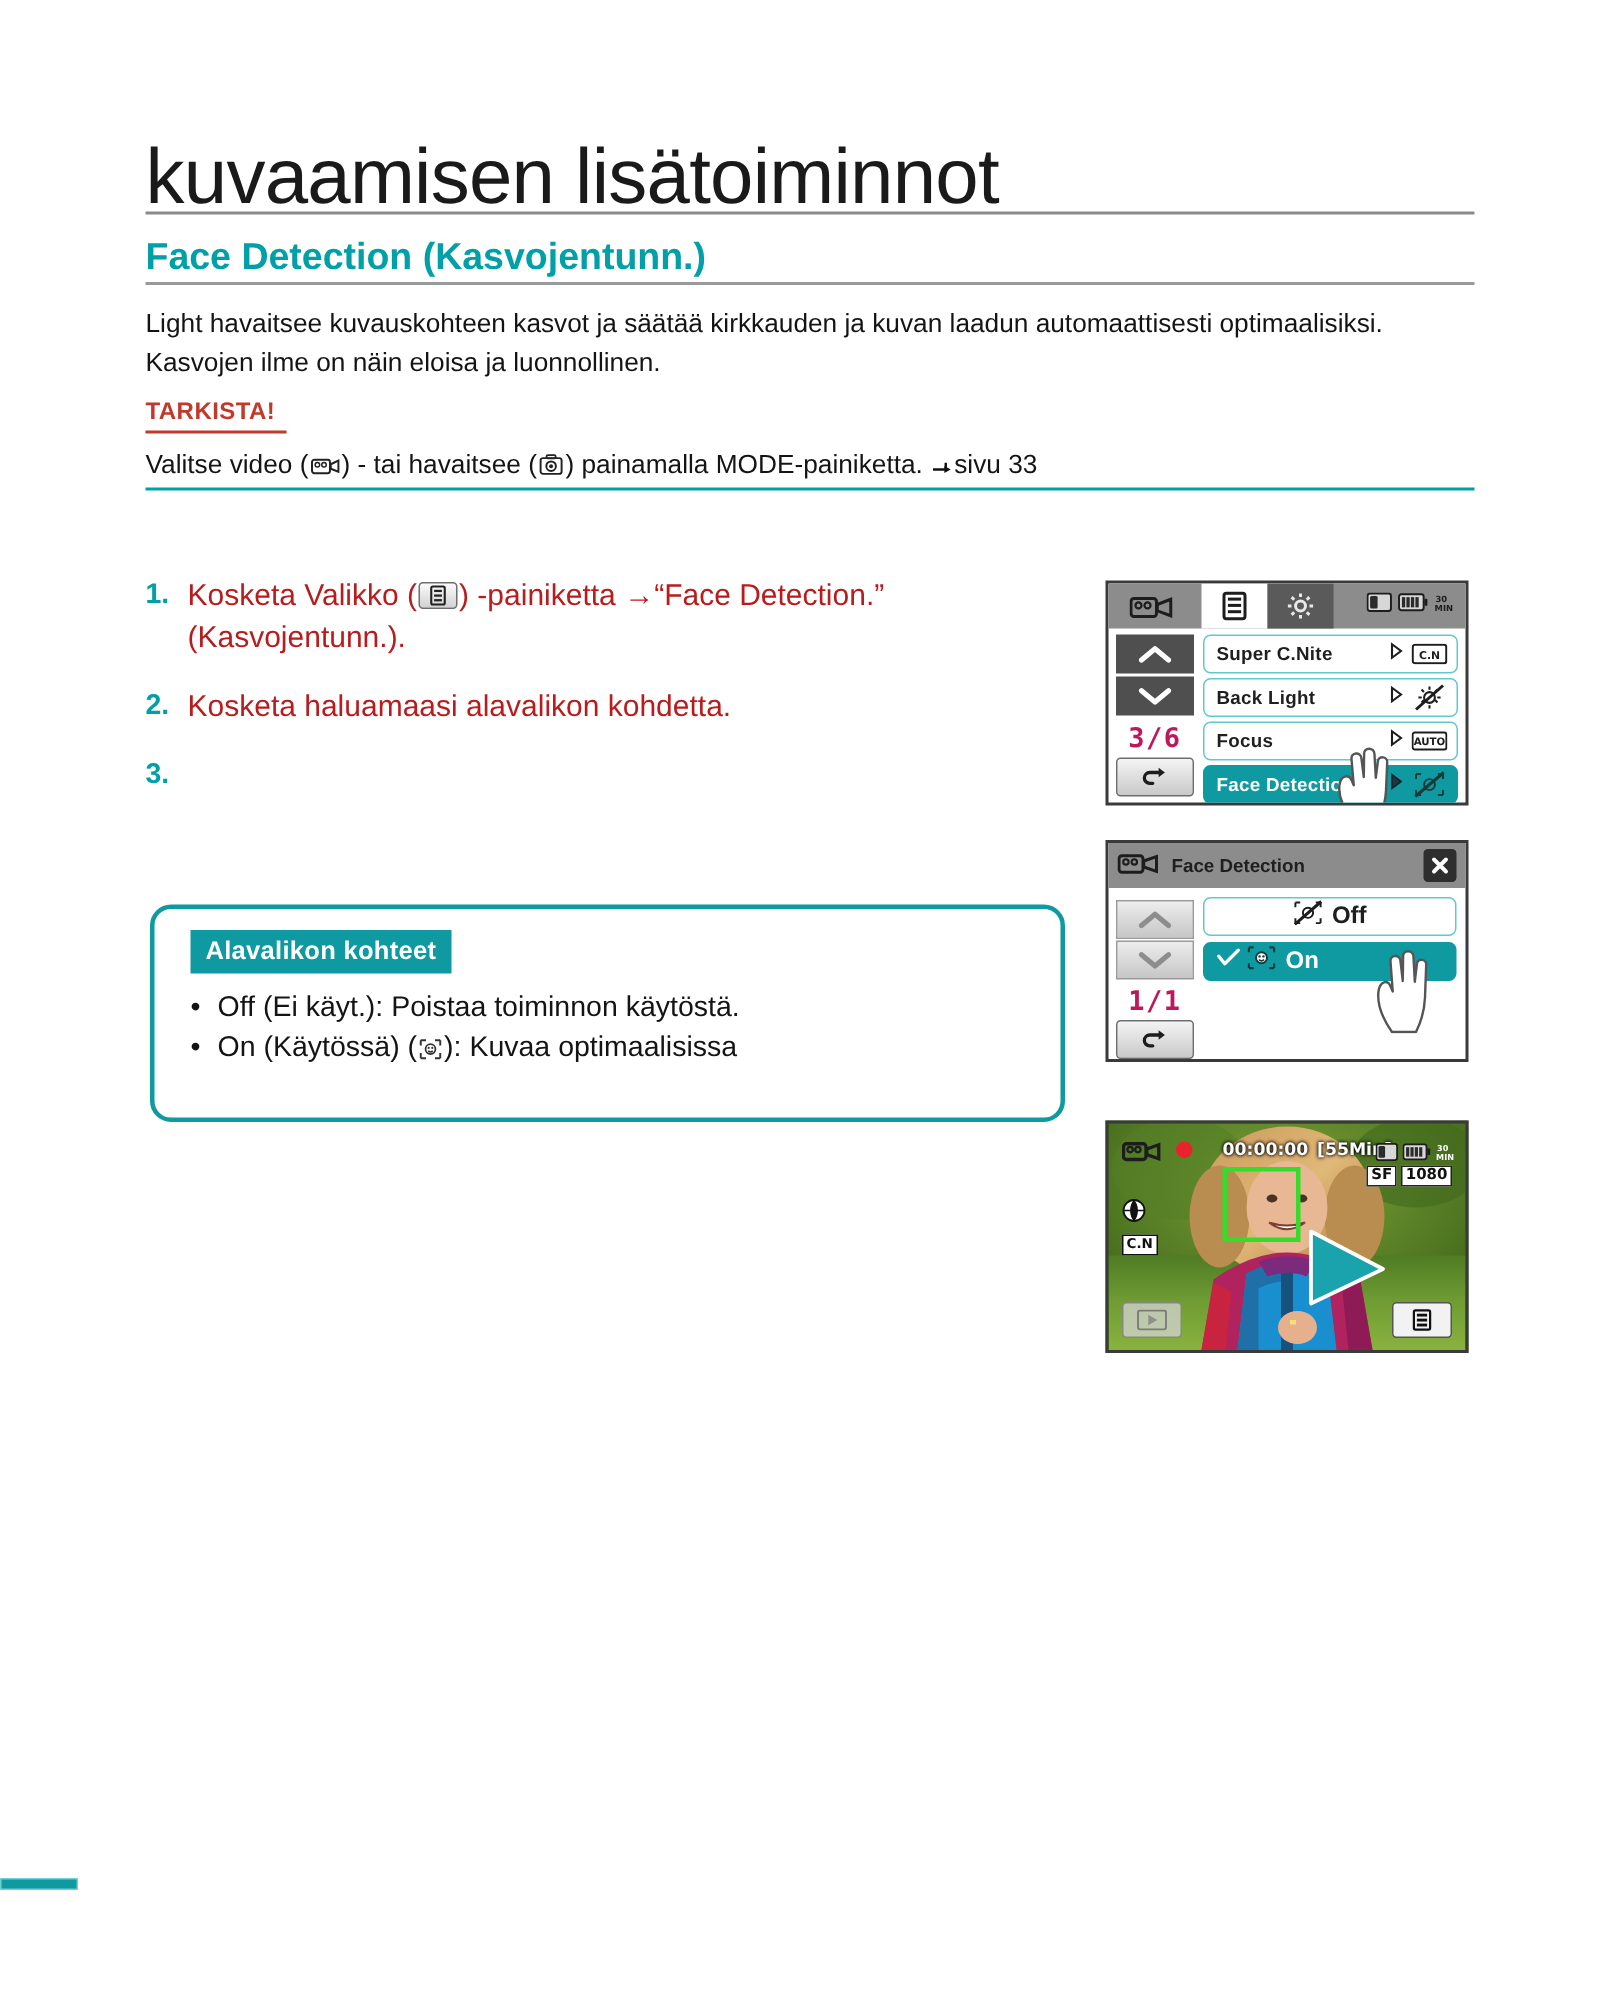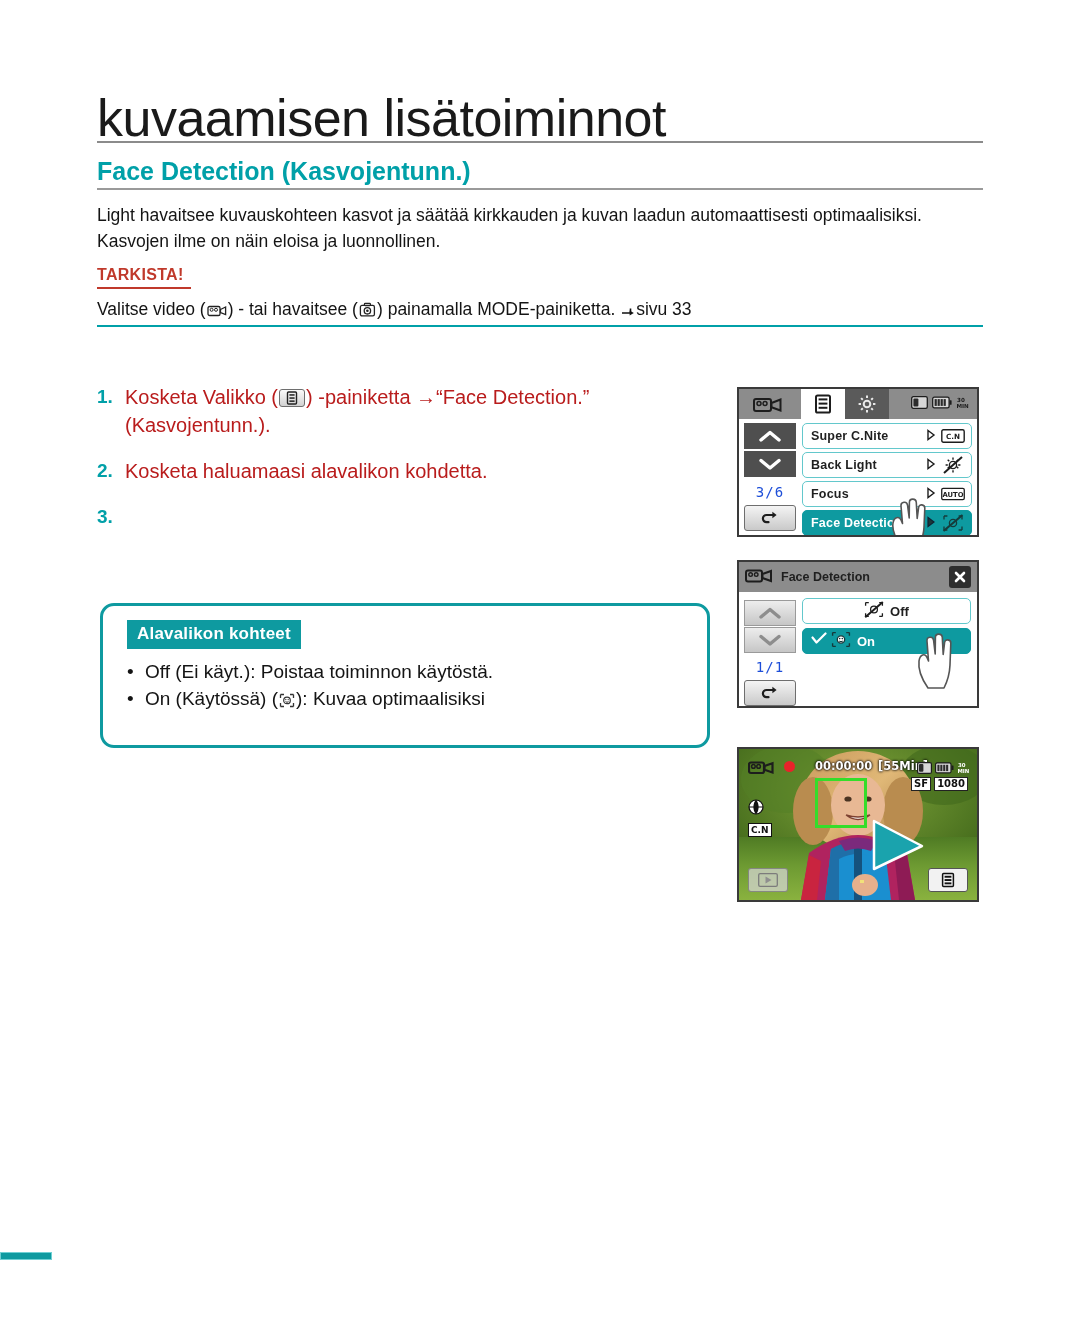--- a/index.html
+++ b/index.html
@@ -149,21 +149,21 @@
   .lcd-left {
     position:absolute; left:5px; top:34px; width:52px;
   }
   .navbtn {
     width:52px; height:26px; background:#4f4f4f;
     display:flex; align-items:center; justify-content:center;
     margin-bottom:2px;
   }
   .pagenum {
     width:52px; height:26px; display:flex; align-items:center; justify-content:center;
-    font-size:14px; font-weight:400; color:#1d4ed8; letter-spacing:1px;
+    font-size:18px; font-weight:700; color:#be185d; letter-spacing:1px;
     font-family:"DejaVu Sans Mono", monospace;
   }
   .backbtn {
     width:52px; height:26px;
     background:linear-gradient(#f4f4f4,#c9c9c9);
     border:1px solid #6e6e6e; border-radius:3px;
     display:flex; align-items:center; justify-content:center;
   }
 
   .menurows { position:absolute; left:63px; top:34px; right:5px; }
@@ -197,21 +197,21 @@
     width:22px; height:22px; background:#2e2e2e; border-radius:3px;
     display:flex; align-items:center; justify-content:center;
   }
   .sub-rows { position:absolute; left:63px; top:36px; right:6px; }
   .subrow {
     height:26px; margin-bottom:4px;
     border:1px solid #63c8cc; border-radius:5px; background:#fff;
     display:flex; align-items:center; padding:0 8px;
   }
   .subrow.sel { background:#0e9aa0; border-color:#0e9aa0; }
-  .subrow .slabel { font-size:13px; font-weight:700; color:#1f1f1f; margin-left:6px; }
+  .subrow .slabel { font-size:16px; font-weight:700; color:#1f1f1f; margin-left:6px; }
   .subrow.sel .slabel { color:#fff; }
   .navbtn-light {
     width:52px; height:26px;
     background:linear-gradient(#ededed,#c6c6c6);
     border:1px solid #9a9a9a;
     display:flex; align-items:center; justify-content:center;
     margin-bottom:1px;
   }
 
   
@@ -321,21 +321,21 @@
         <span><span class="b">Off (Ei käyt.):</span><span> Poistaa toiminnon käytöstä.</span></span>
       </div>
       <div class="li">
         <span class="bullet">•</span>
         <span><span class="b">On (Käytössä) (</span><span class="chip-plain"><svg width="16" height="15" viewBox="0 0 16 15">
                 <path d="M1.5 1.5 h3.5 M1.5 1.5 v3.5 M14.5 1.5 h-3.5 M14.5 1.5 v3.5 M1.5 13.5 h3.5 M1.5 13.5 v-3.5 M14.5 13.5 h-3.5 M14.5 13.5 v-3.5" stroke="#333" stroke-width="1.3" fill="none"></path>
                 <circle cx="8" cy="7.4" r="3.3" fill="none" stroke="#333" stroke-width="1.2"></circle>
                 <circle cx="6.8" cy="6.6" r=".7" fill="#333"></circle>
                 <circle cx="9.2" cy="6.6" r=".7" fill="#333"></circle>
                 <path d="M6.5 8.6 q1.5 1.4 3 0" fill="none" stroke="#333" stroke-width="1"></path>
-              </svg></span><span class="b">):</span><span> Kuvaa optimaalisiksi</span><br></span>
+              </svg></span><span class="b">):</span><span> Kuvaa optimaalisissa</span><br></span>
       </div>
     </div>
   </div>
 
   <div class="lcd" id="lcd-menu">
     <div class="lcd-tabbar">
       <div class="tab-white"></div>
       <div class="tab-dark"></div>
 
       <span class="tabicon" style="left:14px;">

